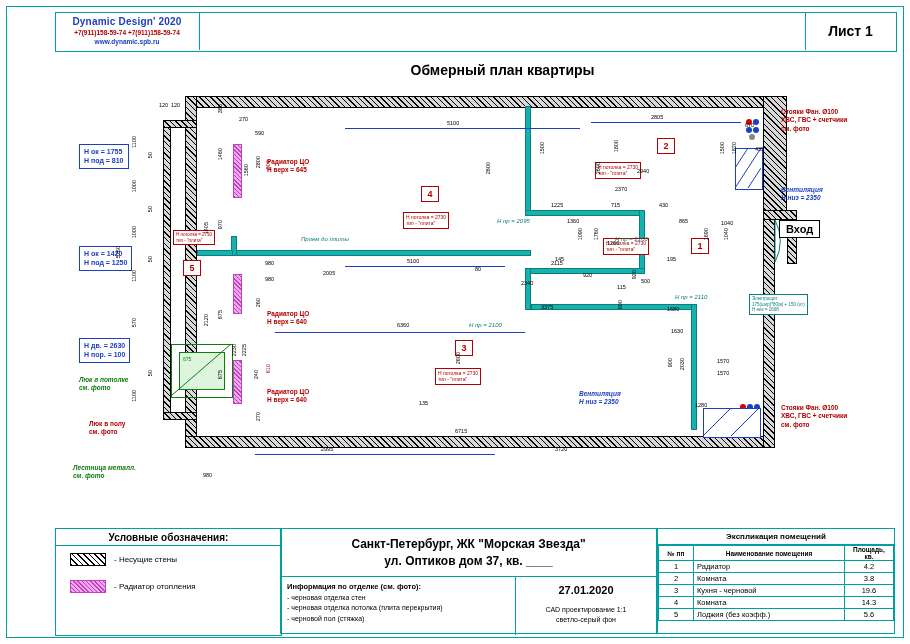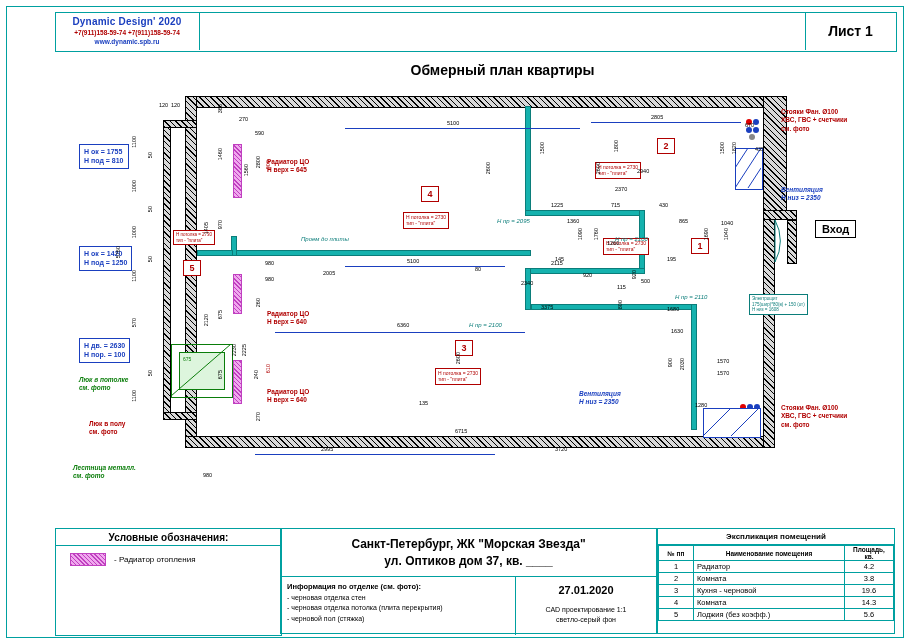--- a/index.html
+++ b/index.html
@@ -252,21 +252,21 @@
       <span>175(шир)*80(в) + 150 (от)</span><br>
       <span>Н низ = 1608</span>
     </div>
 
     <div class="lbl-teal" style="left:442px;top:158px;">Н пр = 2095</div>
     <div class="lbl-teal" style="left:560px;top:176px;">Н пр = 2100</div>
     <div class="lbl-teal" style="left:414px;top:262px;">Н пр = 2100</div>
     <div class="lbl-teal" style="left:620px;top:234px;">Н пр = 2110</div>
     <div class="lbl-teal" style="left:246px;top:176px;">Проем до плиты</div>
 
-    <div class="entrance" style="left:760px;top:160px;">Вход</div>
+    <div class="entrance" style="left:724px;top:160px;">Вход</div>
 
     <div class="dimline" style="left:290px;top:68px;width:235px;height:1px;"></div>
     <div class="dimtxt" style="left:392px;top:60px;">5100</div>
     <div class="dimline" style="left:536px;top:62px;width:150px;height:1px;"></div>
     <div class="dimtxt" style="left:596px;top:54px;">2805</div>
     <div class="dimtxt" style="left:690px;top:62px;">670</div>
     <div class="dimtxt" style="left:700px;top:86px;">435</div>
     <div class="dimtxt" style="left:184px;top:56px;">270</div>
     <div class="dimtxt" style="left:200px;top:70px;">590</div>
     <div class="dimtxt" style="left:104px;top:42px;">120</div>
@@ -350,20 +350,24 @@
     <div class="vdimtxt" style="left:648px;top:168px;">1690</div>
     <div class="vdimtxt" style="left:668px;top:168px;">1040</div>
     <div class="vdimtxt" style="left:400px;top:292px;">2600</div>
     <div class="vdimtxt" style="left:612px;top:298px;">900</div>
     <div class="vdimtxt" style="left:624px;top:298px;">2030</div>
   </div>
 
   <div class="legend">
     <div class="legend-h">Условные обозначения:</div>
     <div class="legend-row">
+      <div class="sw hatch"></div>
+      <span>- Несущие стены</span>
+    </div>
+    <div class="legend-row">
       <div class="sw pink"></div>
       <span>- Радиатор отопления</span>
     </div>
   </div>
 
   <div class="addr">
     <div class="addr-t1">Санкт-Петербург,  ЖК "Морская Звезда"</div>
     <div class="addr-t2">ул. Оптиков дом 37, кв. ____</div>
     <div class="addr-split">
       <div class="addr-left">

